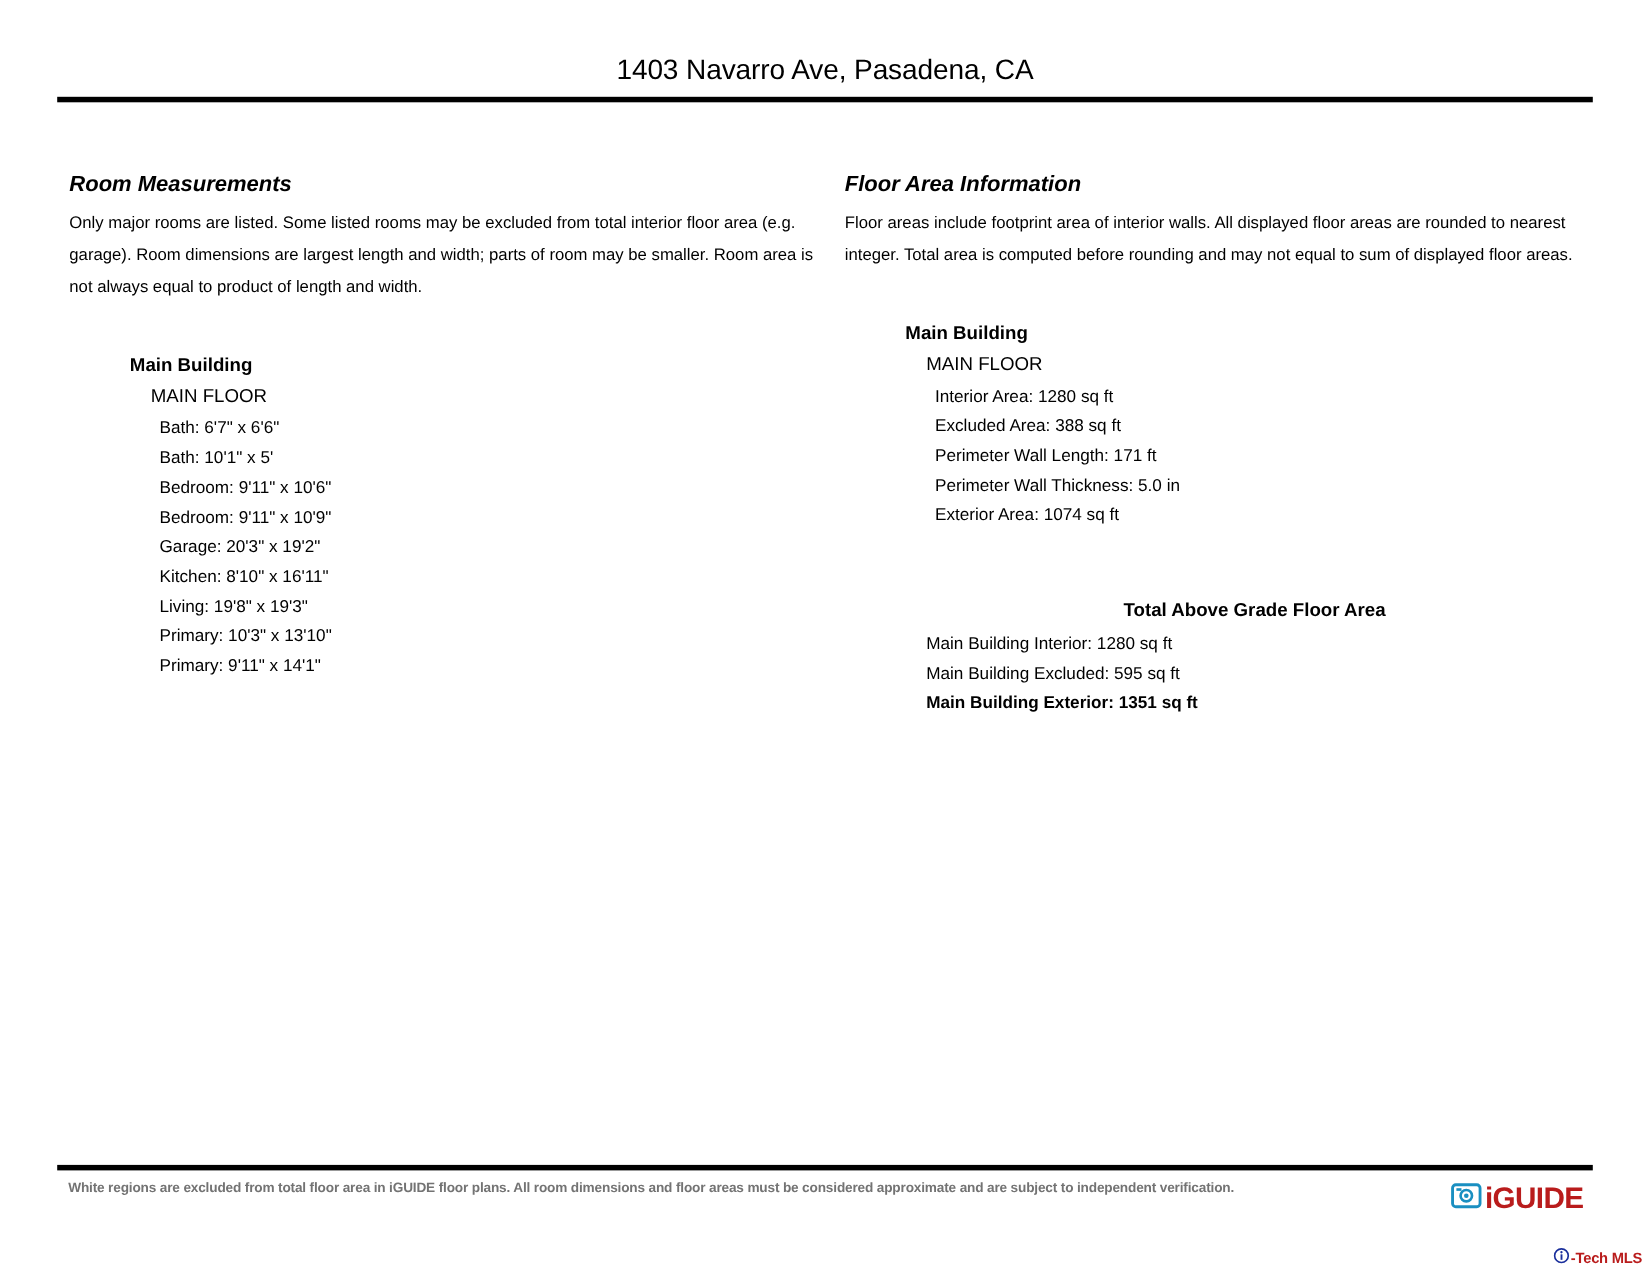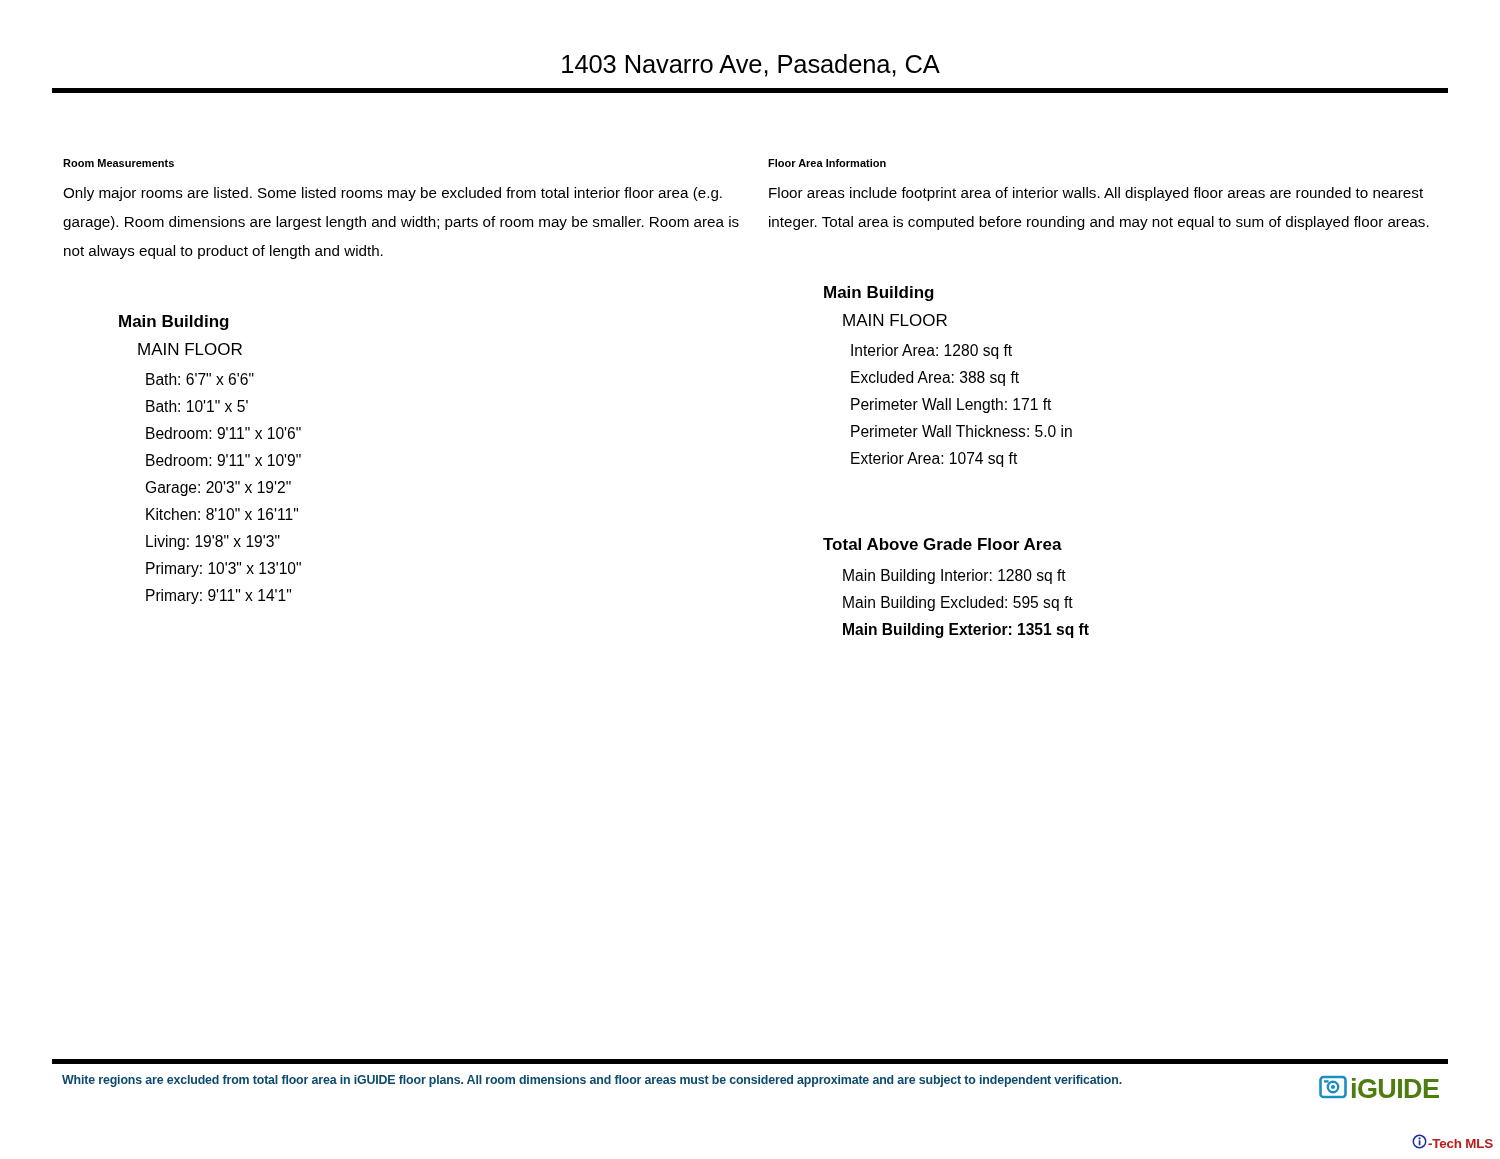--- a/index.html
+++ b/index.html
@@ -49,24 +49,25 @@
   
   .col {
     position: absolute;
     top: 157px;
     width: 690px;
   }
   .col-left  { left: 63px; }
   .col-right { left: 768px; }
 
   .section-heading {
-    font-size: 11px;
+    font-size: 20px;
     font-weight: bold;
     margin: 0 0 9px 0;
     line-height: 1.1;
+    font-style: italic;
   }
   .section-note {
     font-size: 15.2px;
     line-height: 29px;
     margin: 0;
     width: 682px;
   }
 
   
   .block { margin-top: 0; }
@@ -92,20 +93,21 @@
     font-size: 15.6px;
     margin-left: 82px;
     line-height: 27px;
     white-space: nowrap;
   }
   .totals-heading {
     font-size: 17px;
     font-weight: bold;
     margin-left: 55px;
     line-height: 1.1;
+    text-align: center;
   }
   .totals-list {
     list-style: none;
     margin: 7px 0 0 0;
     padding: 0;
   }
   .totals-list li {
     font-size: 15.6px;
     margin-left: 74px;
     line-height: 27px;
@@ -127,37 +129,37 @@
     height: 5px;
     background: #000000;
   }
   .footer-note {
     position: absolute;
     left: 62px;
     top: 1073px;
     font-size: 12.4px;
     font-weight: bold;
     letter-spacing: -0.15px;
-    color: #0c4a6e;
+    color: #737373;
   }
 
   
   .iguide-logo {
     position: absolute;
     left: 1318px;
     top: 1072px;
     display: flex;
     align-items: center;
     gap: 2px;
   }
   .iguide-mark { display: block; }
   .iguide-word {
     font-size: 27px;
     font-weight: bold;
-    color: #4d7c0f;
+    color: #b91c1c;
     letter-spacing: -0.6px;
     line-height: 1;
   }
 
   
   .mls-watermark {
     position: absolute;
     left: 1412px;
     top: 1134px;
     display: flex;

